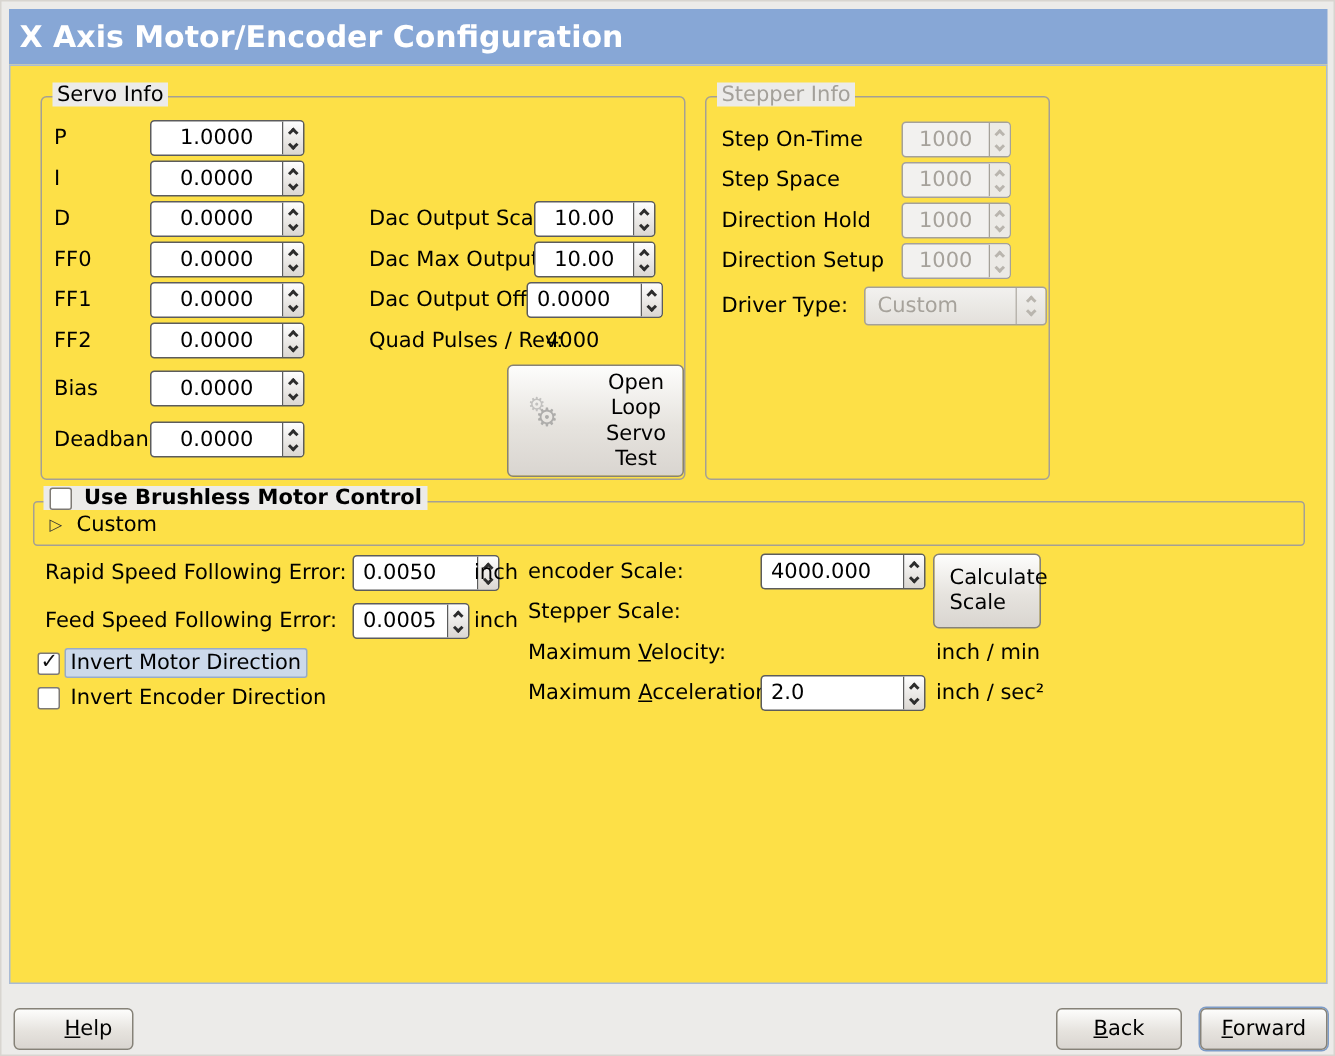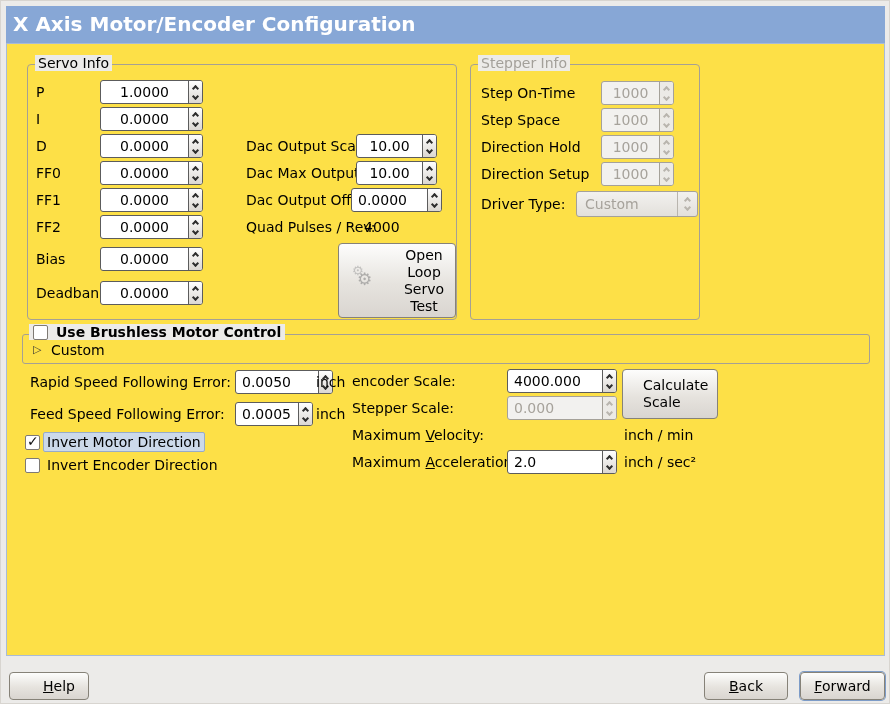--- a/index.html
+++ b/index.html
@@ -330,37 +330,26 @@
       <span class="val">4000.000</span>
       <span class="spinbtns">
         <span class="sb">
             <i class="chev up"></i>
           </span>
         <span class="sb">
             <i class="chev dn"></i>
           </span>
       </span>
     </div>
-    <div class="btn" style="left:615px;top:325px;width:96px;height:50px;justify-content:flex-start;padding-left:20px;text-align:left;">
+    <div class="btn" style="left:615px;top:325px;width:72px;height:50px;justify-content:flex-start;padding-left:10px;text-align:left;">
       <span class="multiline">Calculate
 Scale</span>
     </div>
 
     <span class="lbl dim" style="left:345px;top:352px;">Stepper Scale:</span>
-    <div class="entry disabled" style="left:500px;top:352px;width:110px;">
-      <span class="val">0.000</span>
-      <span class="spinbtns">
-        <span class="sb">
-            <i class="chev up"></i>
-          </span>
-        <span class="sb">
-            <i class="chev dn"></i>
-          </span>
-      </span>
-    </div>
 
     <span class="lbl" style="left:345px;top:379px;"><span>Maximum </span><span class="u">V</span><span>elocity:</span></span>
     <span class="unit" style="left:617px;top:379px;">inch / min</span>
 
     <span class="lbl" style="left:345px;top:406px;"><span>Maximum </span><span class="u">A</span><span>cceleration:</span></span>
     <div class="entry" style="left:500px;top:406px;width:110px;">
       <span class="val">2.0</span>
       <span class="spinbtns">
         <span class="sb">
             <i class="chev up"></i>

